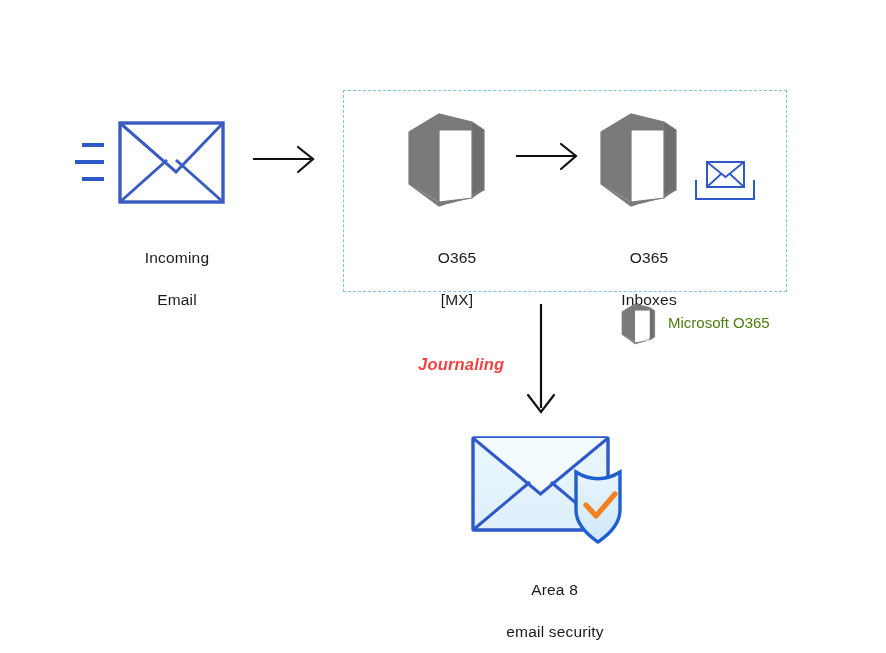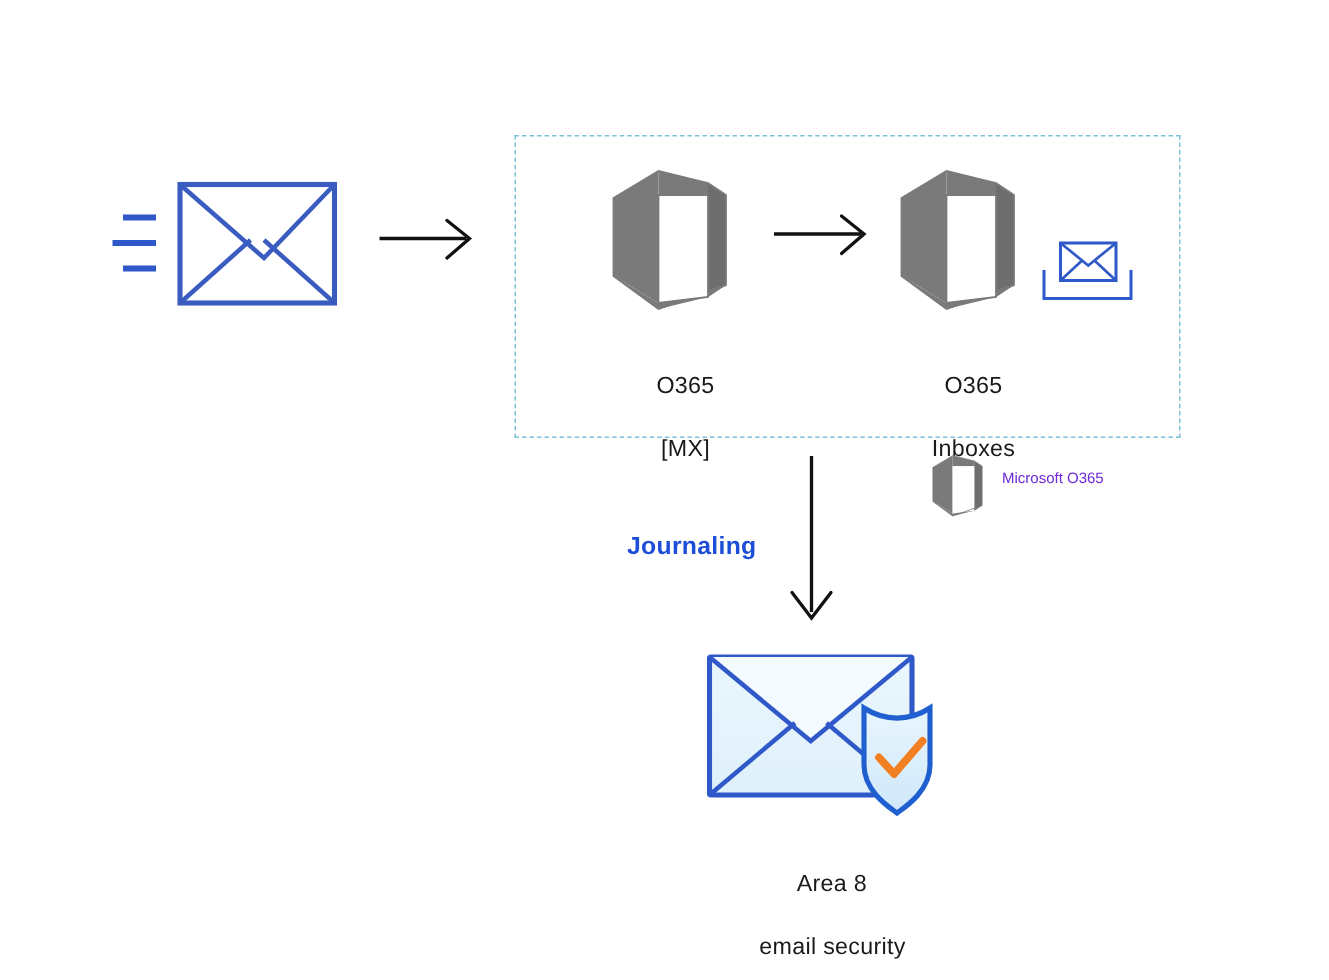--- a/index.html
+++ b/index.html
@@ -28,33 +28,34 @@
     text-align: center;
     color: #1a1a1a;
     font-size: 15.5px;
     line-height: 21px;
     font-family: "Liberation Sans", sans-serif;
     white-space: pre;
     letter-spacing: 0.2px;
   }
   .legend-label {
     position: absolute;
-    color: #6d28d9;
-    font-size: 10px;
+    color: #4d7c0f;
+    font-size: 15px;
     font-family: "Liberation Sans", sans-serif;
     white-space: nowrap;
   }
   .journaling-label {
     position: absolute;
-    color: #1d4ed8;
+    color: #ef4444;
     font-size: 16.5px;
     font-weight: bold;
     font-family: "Liberation Sans", sans-serif;
     white-space: nowrap;
     letter-spacing: 0.2px;
+    font-style: italic;
   }
   .dashed-region {
     position: absolute;
     border: 1.6px dashed #7cc3da;
     box-sizing: border-box;
     background: transparent;
   }
   svg { display: block; overflow: visible; }
 </style>
 </head>
@@ -74,20 +75,24 @@
       </g>
 
       <rect x="48" y="5" width="103" height="79" fill="#ffffff" stroke="#3a5bbf" stroke-width="3.4"></rect>
 
       <g stroke="#3a5bbf" stroke-width="3" fill="none" stroke-linejoin="miter">
         <path d="M48 5 L104 54 L151 5"></path>
         <path d="M48 84 L95 42"></path>
         <path d="M151 84 L104 42"></path>
       </g>
     </svg>
+  </div>
+  <div class="label" style="left:88px; top:226px; width:160px;">
+    <span>Incoming</span><br>
+    <span>Email</span>
   </div>
 
   <div class="node" style="left:253px; top:145px; width:70px; height:32px;">
     <svg width="70" height="32" viewBox="0 0 70 32">
       <line x1="0" y1="14" x2="58" y2="14" stroke="#111111" stroke-width="2.2"></line>
       <polyline points="45,2 60,14 45,27" fill="none" stroke="#111111" stroke-width="2.2" stroke-linecap="round" stroke-linejoin="miter"></polyline>
     </svg>
   </div>
 
   <div class="node" style="left:406px; top:110px; width:84px; height:96px;">

